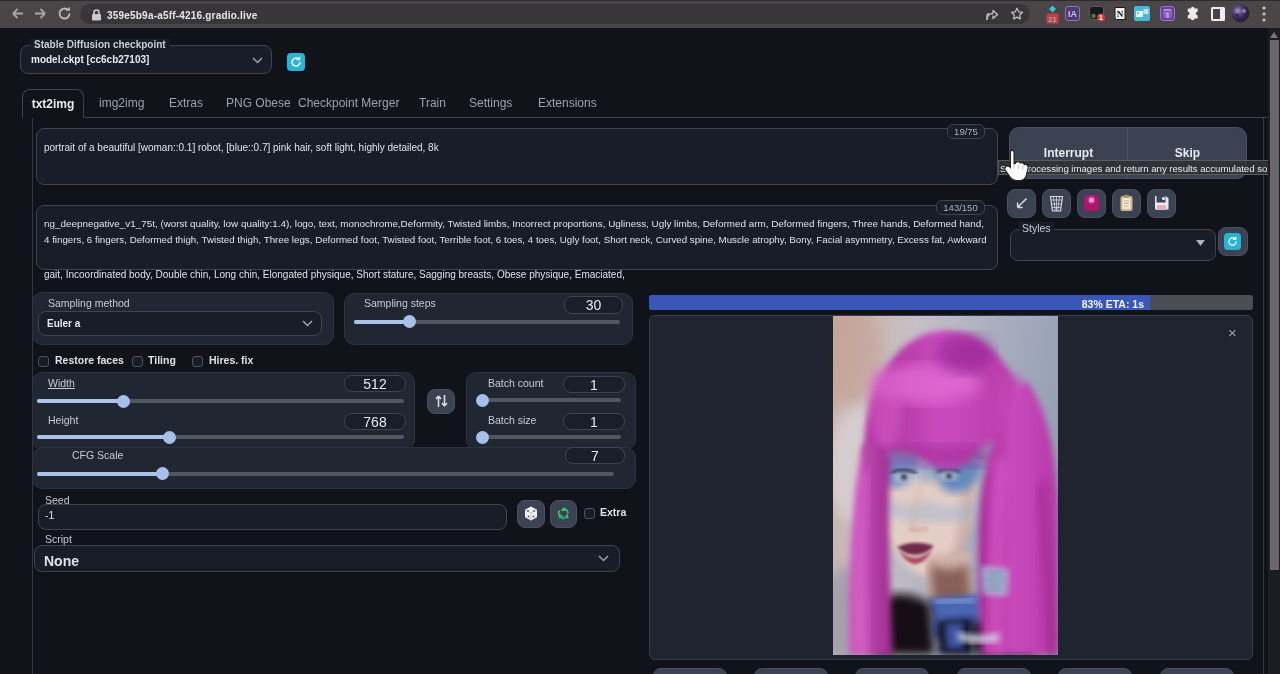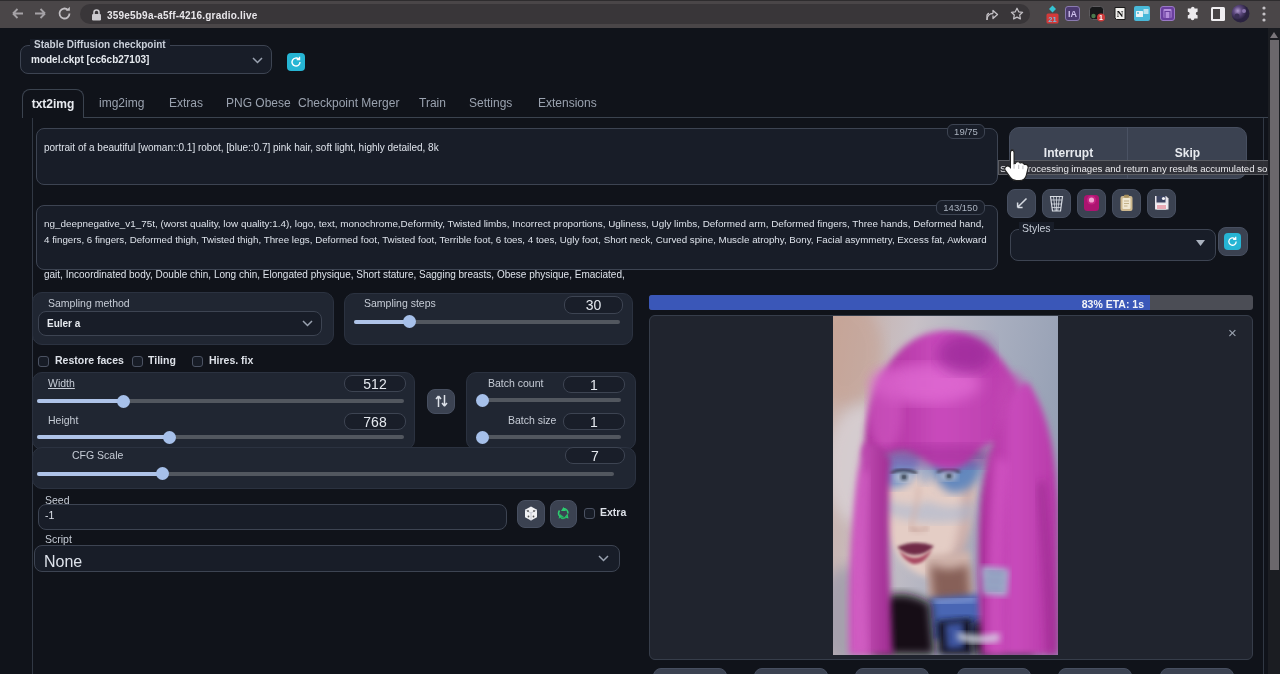--- a/index.html
+++ b/index.html
@@ -165,21 +165,21 @@
     <div class="btn" style="left:419px;top:361px;width:28px;height:25px;"></div>
     <svg class="abs" style="left:427px;top:366px;" width="13" height="14" viewBox="0 0 13 14">
         <path d="M3.5 13 V2 M3.5 2 L1 5 M3.5 2 L6 5 M9.5 1 V12 M9.5 12 L7 9 M9.5 12 L12 9" stroke="#dde1e8" stroke-width="1.5" fill="none"></path>
       </svg>
 
     <div class="blk" style="left:458px;top:344px;width:170px;height:78px;"></div>
     <div class="lbl" style="left:480px;top:349px;">Batch count</div>
     <div class="numbox" style="left:555px;top:348px;width:62px;height:17px;line-height:16px;">1</div>
     <div class="track" style="left:469px;top:370px;width:144px;"></div>
     <div class="handle" style="left:468px;top:370px;"></div>
-    <div class="lbl" style="left:480px;top:386px;margin-left:20px;">Batch size</div>
+    <div class="lbl" style="left:480px;top:386px;">Batch size</div>
     <div class="numbox" style="left:555px;top:385px;width:62px;height:17px;line-height:16px;">1</div>
     <div class="track" style="left:469px;top:407px;width:144px;"></div>
     <div class="handle" style="left:468px;top:407px;"></div>
 
     <div class="blk" style="left:24px;top:419px;width:604px;height:42px;"></div>
     <div class="lbl" style="left:40px;top:421px;margin-left:24px;">CFG Scale</div>
     <div class="numbox" style="left:557px;top:419px;width:60px;height:17px;line-height:16px;">7</div>
     <div class="track" style="left:29px;top:443.5px;width:577px;"></div>
     <div class="fill" style="left:29px;top:443.5px;width:126px;"></div>
     <div class="handle" style="left:148px;top:443.5px;"></div>
@@ -203,21 +203,21 @@
         <path d="M12.5 12.5 L8.5 11.5 L11.5 7.5 Z" fill="#2ecc71"></path>
         <path d="M7.5 2.5 a5 5 0 0 1 4.5 5" stroke="#2ecc71" stroke-width="1.6" fill="none"></path>
         <path d="M11 9.5 a5 5 0 0 1 -6 2.5" stroke="#27b864" stroke-width="1.6" fill="none"></path>
         <path d="M4.5 11 a5 5 0 0 1 -1-6.5" stroke="#2ecc71" stroke-width="1.6" fill="none"></path>
       </svg>
     <div class="chk" style="left:576px;top:479.5px;"></div>
     <div class="chktx" style="left:592px;top:478px;">Extra</div>
 
     <div class="lbl" style="left:37px;top:505px;">Script</div>
     <div class="inp" style="left:26px;top:517px;width:586px;height:27px;"></div>
-    <div class="abs" style="left:36px;top:525px;font-size:16px;font-weight:400;color:#dde2ea;">None</div>
+    <div class="abs" style="left:36px;top:525px;font-size:14px;font-weight:700;color:#dde2ea;">None</div>
     <svg class="abs" style="left:590px;top:527px;" width="11" height="7" viewBox="0 0 11 7">
         <path d="M1 1 L5.5 5.5 L10 1" stroke="#9aa2b0" stroke-width="1.5" fill="none"></path>
       </svg>
 
     <div class="abs" style="left:641px;top:267px;width:604px;height:15px;background:#4b4d55;border-radius:3px;"></div>
     <div class="abs" style="left:641px;top:267px;width:501px;height:15px;background:#3a57b8;border-radius:3px 0 0 3px;"></div>
     <div class="abs" style="left:641px;top:269.5px;width:495px;text-align:right;font-size:10.5px;font-weight:700;color:#f2f4f8;">83% ETA: 1s</div>
     <div class="abs" style="left:641px;top:287px;width:604px;height:345px;background:#20242e;border:1px solid #363d4a;border-radius:6px;"></div>
     <div class="abs" style="left:1220px;top:296px;font-size:15px;color:#99a1ae;">×</div>
 

